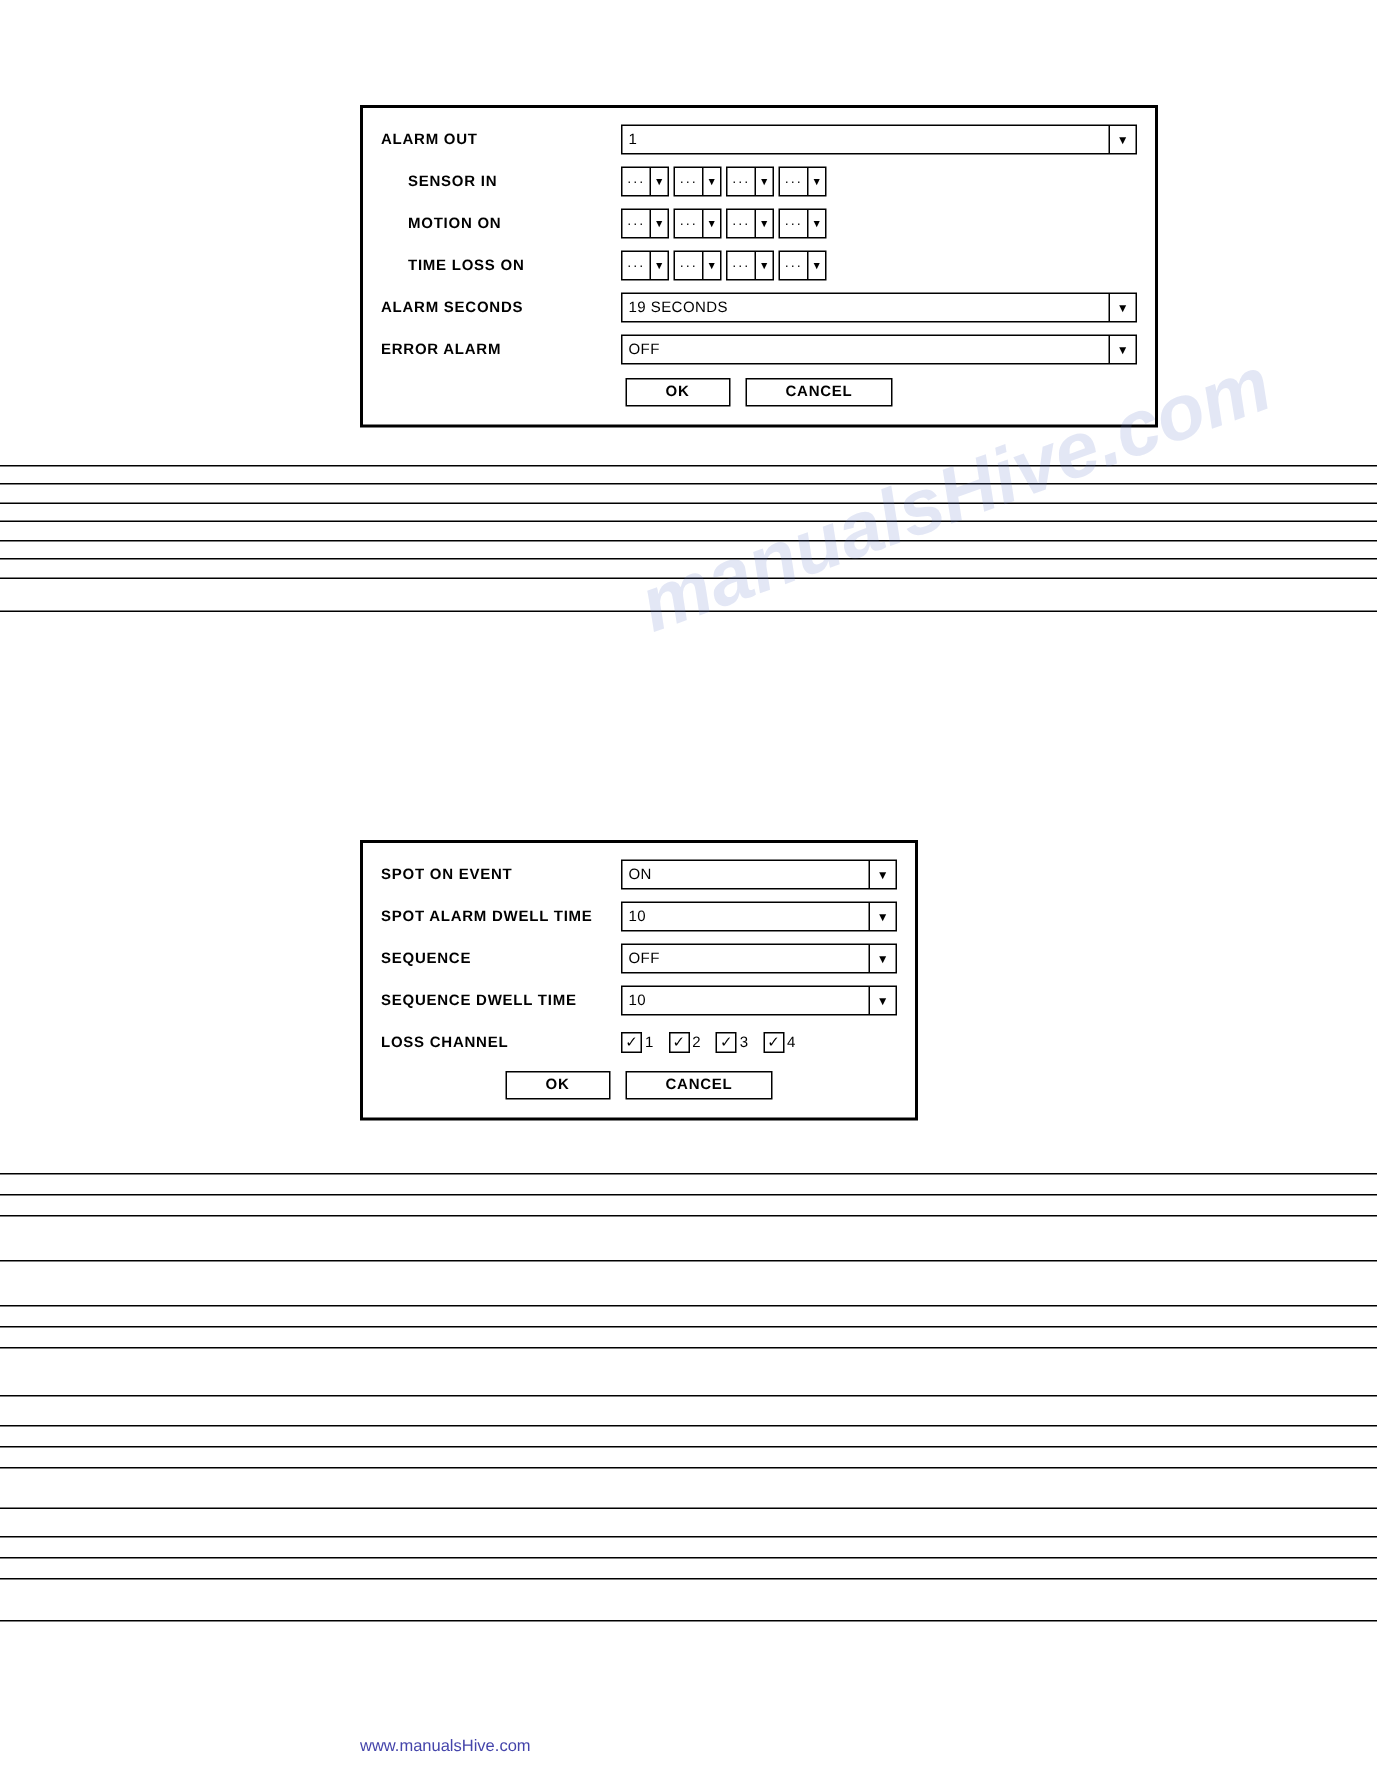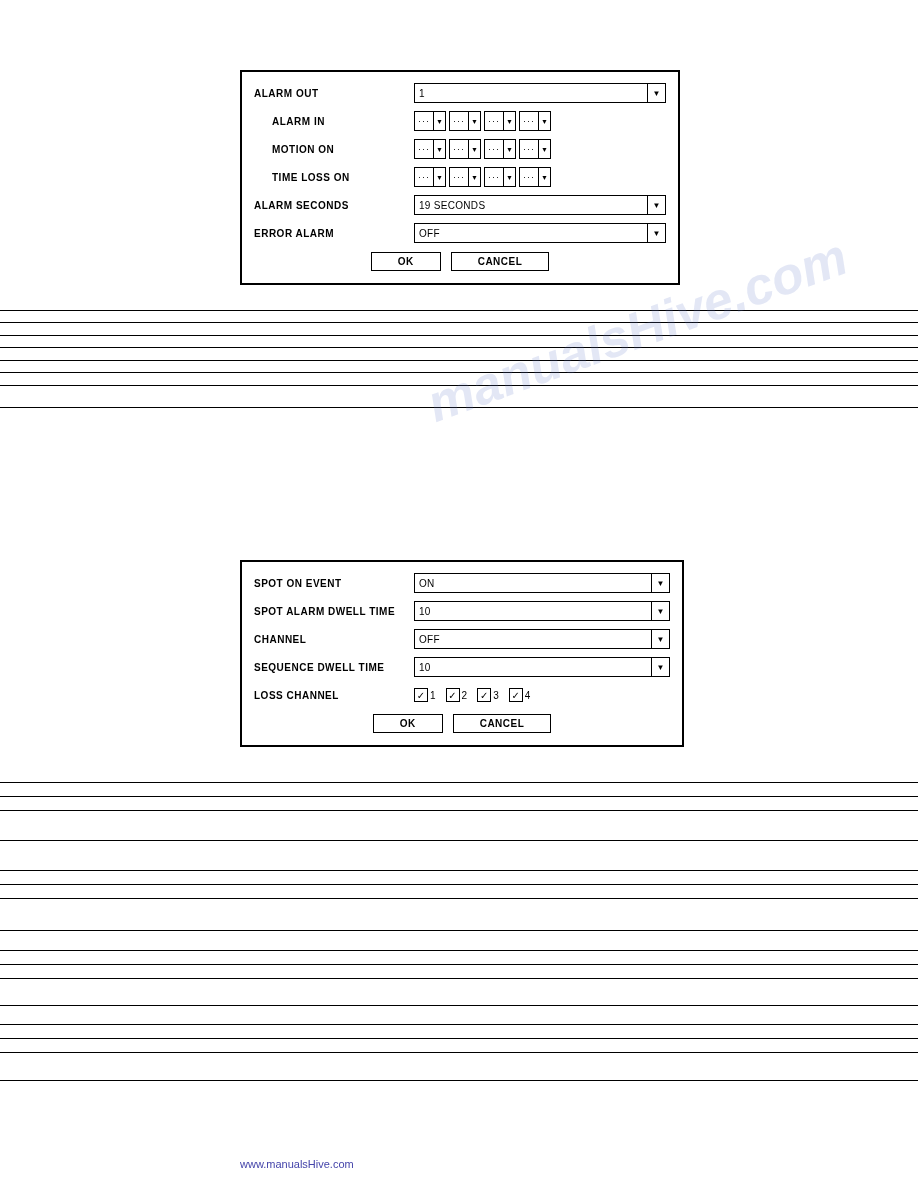--- a/index.html
+++ b/index.html
@@ -39,28 +39,28 @@
     
     .dialog-box {
       border: 2px solid #000;
       position: absolute;
       background: #fff;
     }
 
     .dialog-top {
       top: 70px;
       left: 240px;
-      width: 440px;
+      width: 532px;
       padding: 10px 12px 12px 12px;
     }
 
     .dialog-bottom {
       top: 560px;
       left: 240px;
-      width: 444px;
+      width: 372px;
       padding: 10px 12px 12px 12px;
     }
 
     .dialog-row {
       display: flex;
       align-items: center;
       margin-bottom: 6px;
       min-height: 22px;
     }
 
@@ -227,21 +227,21 @@
 
     <div class="dialog-row">
       <div class="dialog-label">ALARM OUT</div>
       <div class="select-field">
         <span class="select-text">1</span>
         <div class="select-arrow">▼</div>
       </div>
     </div>
 
     <div class="dialog-row">
-      <div class="dialog-label indented">ALARM IN</div>
+      <div class="dialog-label indented">SENSOR IN</div>
       <div class="multi-channel">
         <div class="channel-box">
             <div class="channel-inner">
               <span class="channel-dots">···</span>
               <div class="channel-arr">▼</div>
             </div>
           </div>
         <div class="channel-box">
             <div class="channel-inner">
               <span class="channel-dots">···</span>
@@ -366,21 +366,21 @@
 
     <div class="dialog-row">
       <div class="dialog-label">SPOT ALARM DWELL TIME</div>
       <div class="select-field">
         <span class="select-text">10</span>
         <div class="select-arrow">▼</div>
       </div>
     </div>
 
     <div class="dialog-row">
-      <div class="dialog-label">CHANNEL</div>
+      <div class="dialog-label">SEQUENCE</div>
       <div class="select-field">
         <span class="select-text">OFF</span>
         <div class="select-arrow">▼</div>
       </div>
     </div>
 
     <div class="dialog-row">
       <div class="dialog-label">SEQUENCE DWELL TIME</div>
       <div class="select-field">
         <span class="select-text">10</span>

